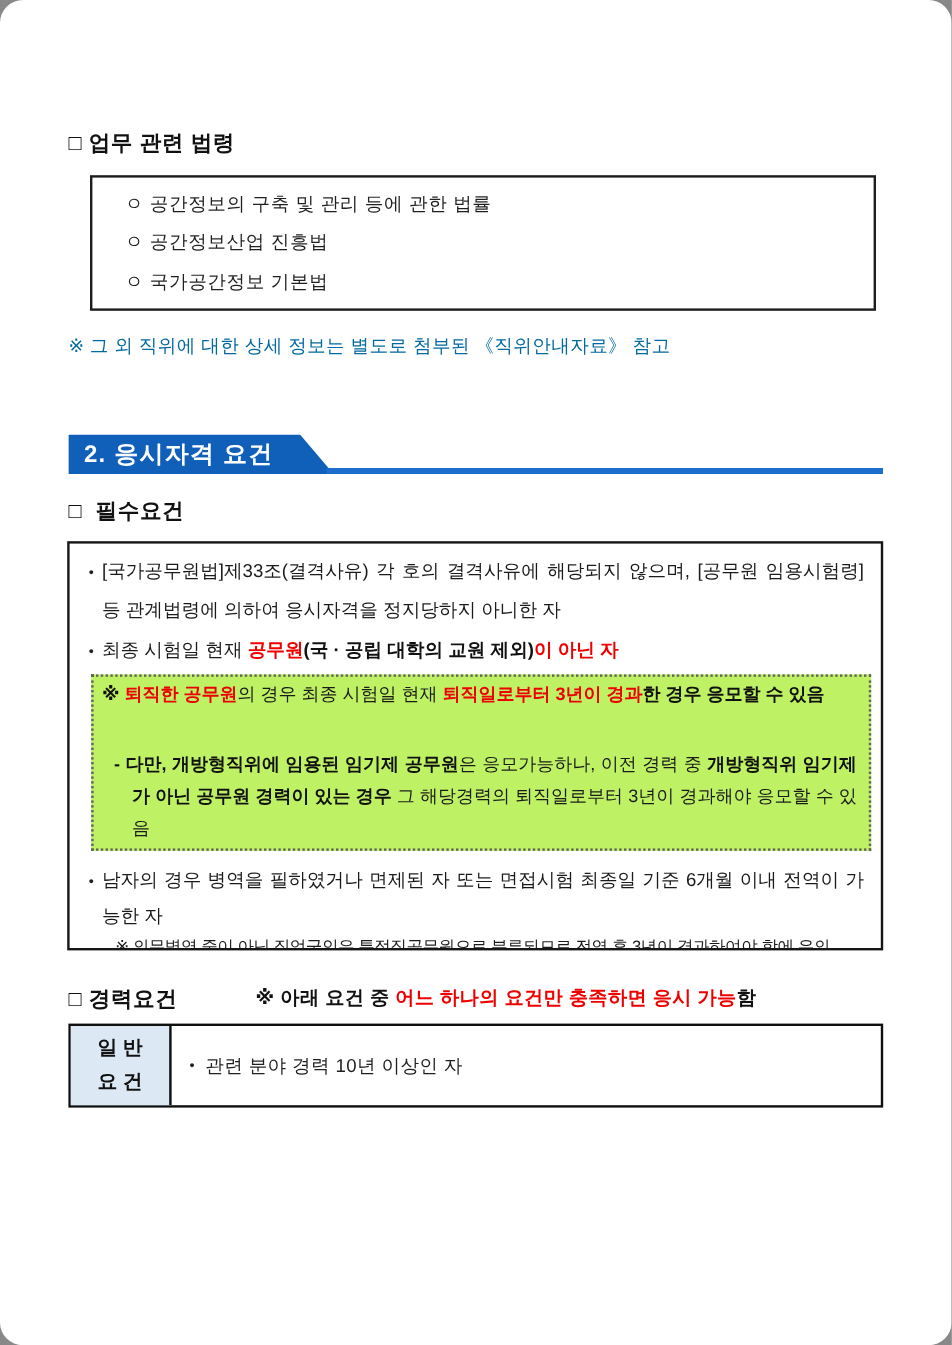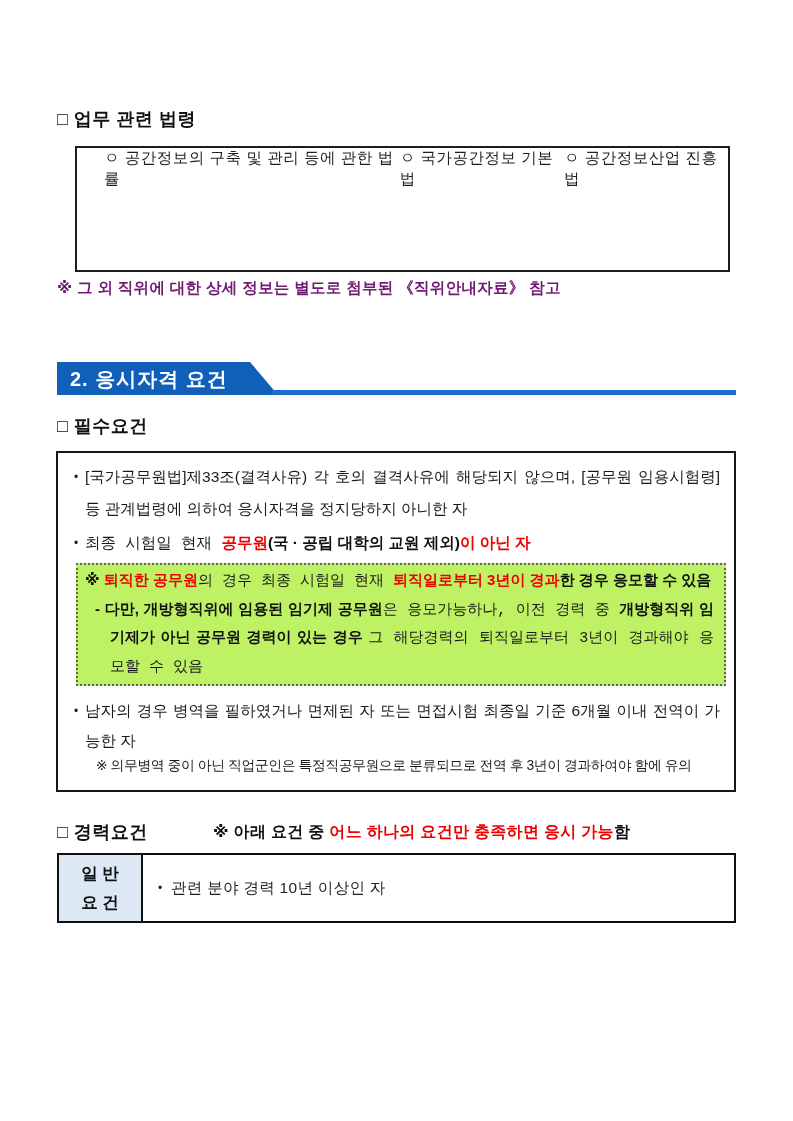--- a/index.html
+++ b/index.html
@@ -5,51 +5,52 @@
   html, body { margin: 0; padding: 0; background: #888; }
   .page {
     position: relative;
     width: 793px;
     height: 1121px;
     margin: 0 auto;
     background: #ffffff;
     font-family: "Liberation Sans", "DejaVu Sans", sans-serif;
     color: #1a1a1a;
     overflow: hidden;
+    border-radius: 19px;
   }
   .abs { position: absolute; }
 
   
   .h-square {
     font-size: 18px;
     font-weight: bold;
     letter-spacing: 0.5px;
     color: #111;
     white-space: nowrap;
   }
 
   
   .laws-box {
     left: 75px; top: 146px;
-    width: 655px; height: 126px;
+    width: 655px; height: 113px;
     border: 2px solid #1d1d1d;
     box-sizing: border-box;
     display: flex;
-    flex-direction: row;
+    flex-direction: column;
     justify-content: space-evenly;
     padding-left: 27px;
   }
   .law-item { font-size: 15.5px; letter-spacing: 0.5px; color: #1f1f1f; }
 
   .note-line {
     left: 57px; top: 278px;
     font-size: 15.5px;
-    font-weight: bold;
+    font-weight: normal;
     letter-spacing: 0.3px;
-    color: #701a75;
+    color: #0369a1;
     white-space: nowrap;
   }
 
   
   .banner-svg { left: 57px; top: 362px; }
   .banner-label {
     left: 70px; top: 362px;
     height: 34px; line-height: 34px;
     color: #ffffff;
     font-size: 20px;
@@ -84,34 +85,34 @@
     margin: 4px 0 0 2px;
     background: #bef264;
     border: 2px dotted #63635a;
     box-sizing: border-box;
     width: 650px;
     padding: 2px 10px 3px 7px;
     font-size: 15px;
     line-height: 26.5px;
   }
   .hl-p1 { padding-left: 17px; text-indent: -17px; text-align: justify; }
-  .hl-p2 { padding-left: 25px; text-indent: -15px; text-align: justify; }
+  .hl-p2 { padding-left: 25px; text-indent: -15px; text-align: justify; margin-top: 32px; }
 
   .p3 { font-size: 15.5px; line-height: 30px; margin-top: 10px; }
   .p4 {
     margin-top: 1px;
     padding-left: 22px;
     font-size: 13.8px;
     letter-spacing: -0.4px;
     color: #1b1b1b;
     white-space: nowrap;
   }
 
   
-  .seg-n  { font-weight: normal; color: inherit; font-family: Liberation Mono, monospace; }
+  .seg-n  { font-weight: normal; color: inherit; }
   .seg-b  { font-weight: bold;   color: #111; }
   .seg-rb { font-weight: bold;   color: #ee0000; }
 
   
   .career-title { left: 57px; top: 820px; text-align: center; }
   .career-note {
     left: 213px; top: 822px;
     font-size: 16px;
     font-weight: bold;
     letter-spacing: 0.3px;
@@ -152,33 +153,33 @@
 </style>
 </head>
 <body>
 
 <div class="page">
 
   <div class="abs h-square" style="left:57px; top:107px;">□ 업무 관련 법령</div>
 
   <div class="abs laws-box">
     <div class="law-item">ㅇ  공간정보의 구축 및 관리 등에 관한 법률</div>
+    <div class="law-item">ㅇ  공간정보산업 진흥법</div>
     <div class="law-item">ㅇ  국가공간정보 기본법</div>
-    <div class="law-item">ㅇ  공간정보산업 진흥법</div>
   </div>
 
   <div class="abs note-line">※ 그 외 직위에 대한 상세 정보는 별도로 첨부된 《직위안내자료》 참고</div>
 
   <svg class="abs banner-svg" width="679" height="38" viewBox="0 0 679 38" aria-hidden="true">
     <polygon points="0,0 193,0 221,33 0,33" fill="#1060ba"></polygon>
     <rect x="215" y="28" width="464" height="5" fill="#1b6ecd"></rect>
   </svg>
   <div class="abs banner-label">2. 응시자격 요건</div>
 
-  <div class="abs h-square" style="left:57px; top:414px;">□ 필수요건</div>
+  <div class="abs h-square" style="left:57px; top:414px;font-family:Liberation Mono, monospace;">□ 필수요건</div>
 
   <div class="abs main-box">
 
     <div class="li p1">
       <span class="dot">•</span>
       <div class="li-text">[국가공무원법]제33조(결격사유) 각 호의 결격사유에 해당되지 않으며, [공무원 임용시험령] 등 관계법령에 의하여 응시자격을 정지당하지 아니한 자</div>
     </div>
 
     <div class="li p2">
       <span class="dot">•</span>

